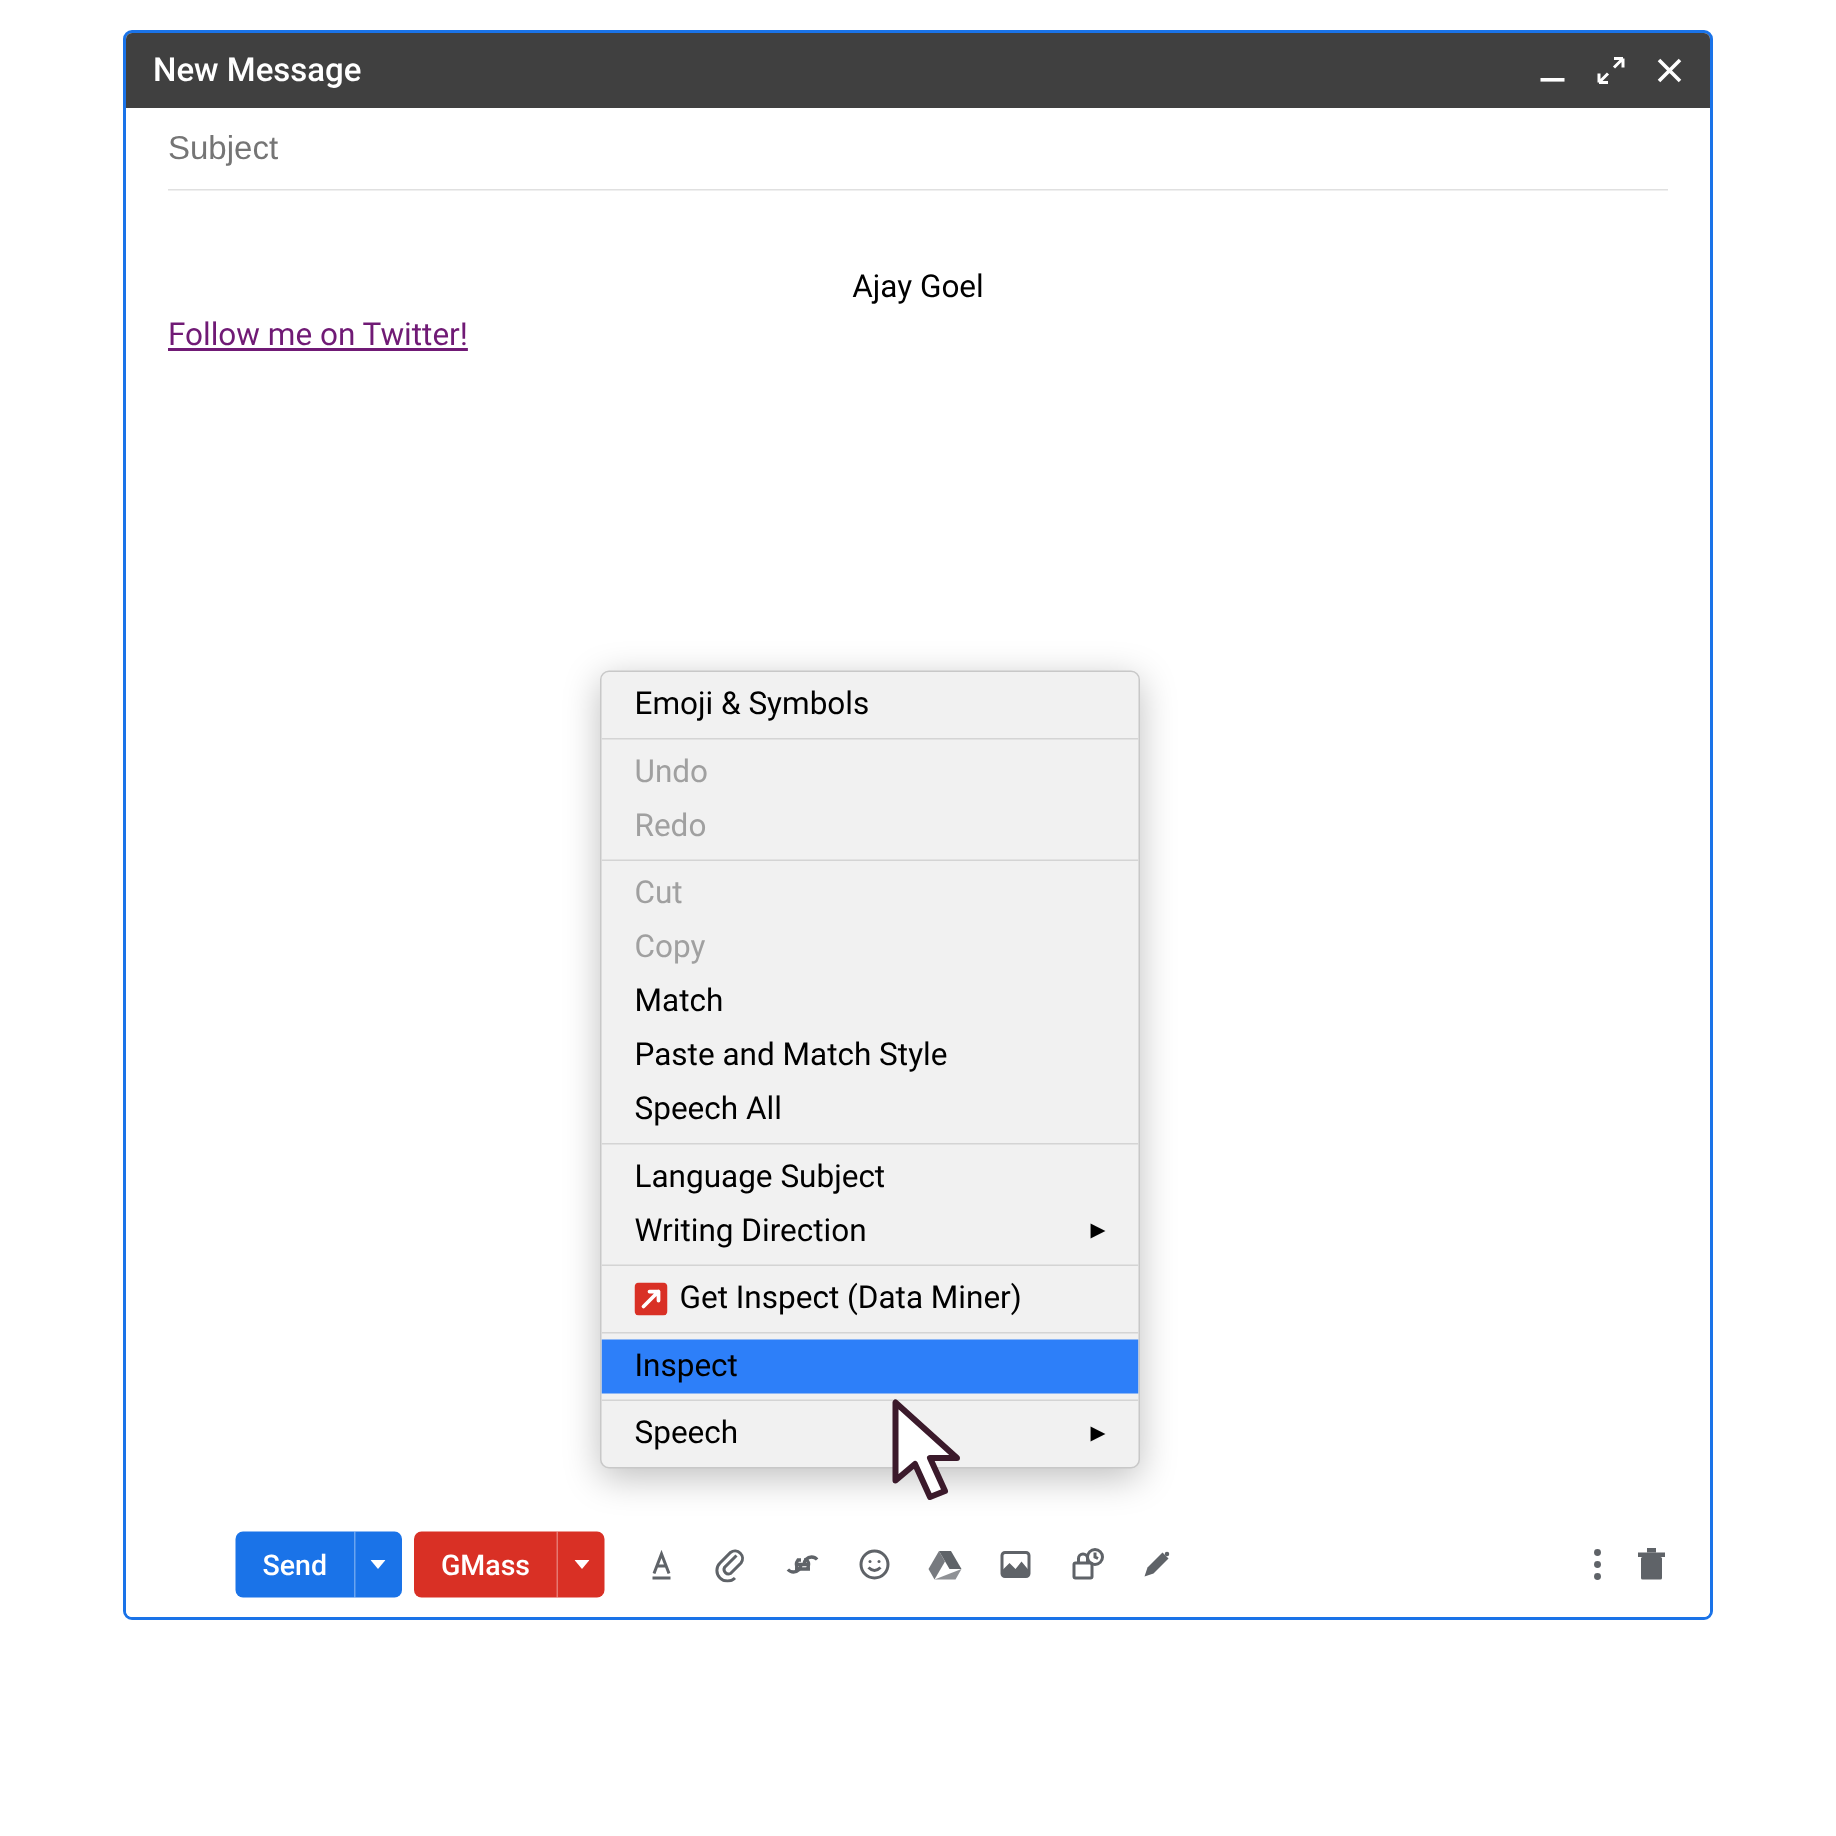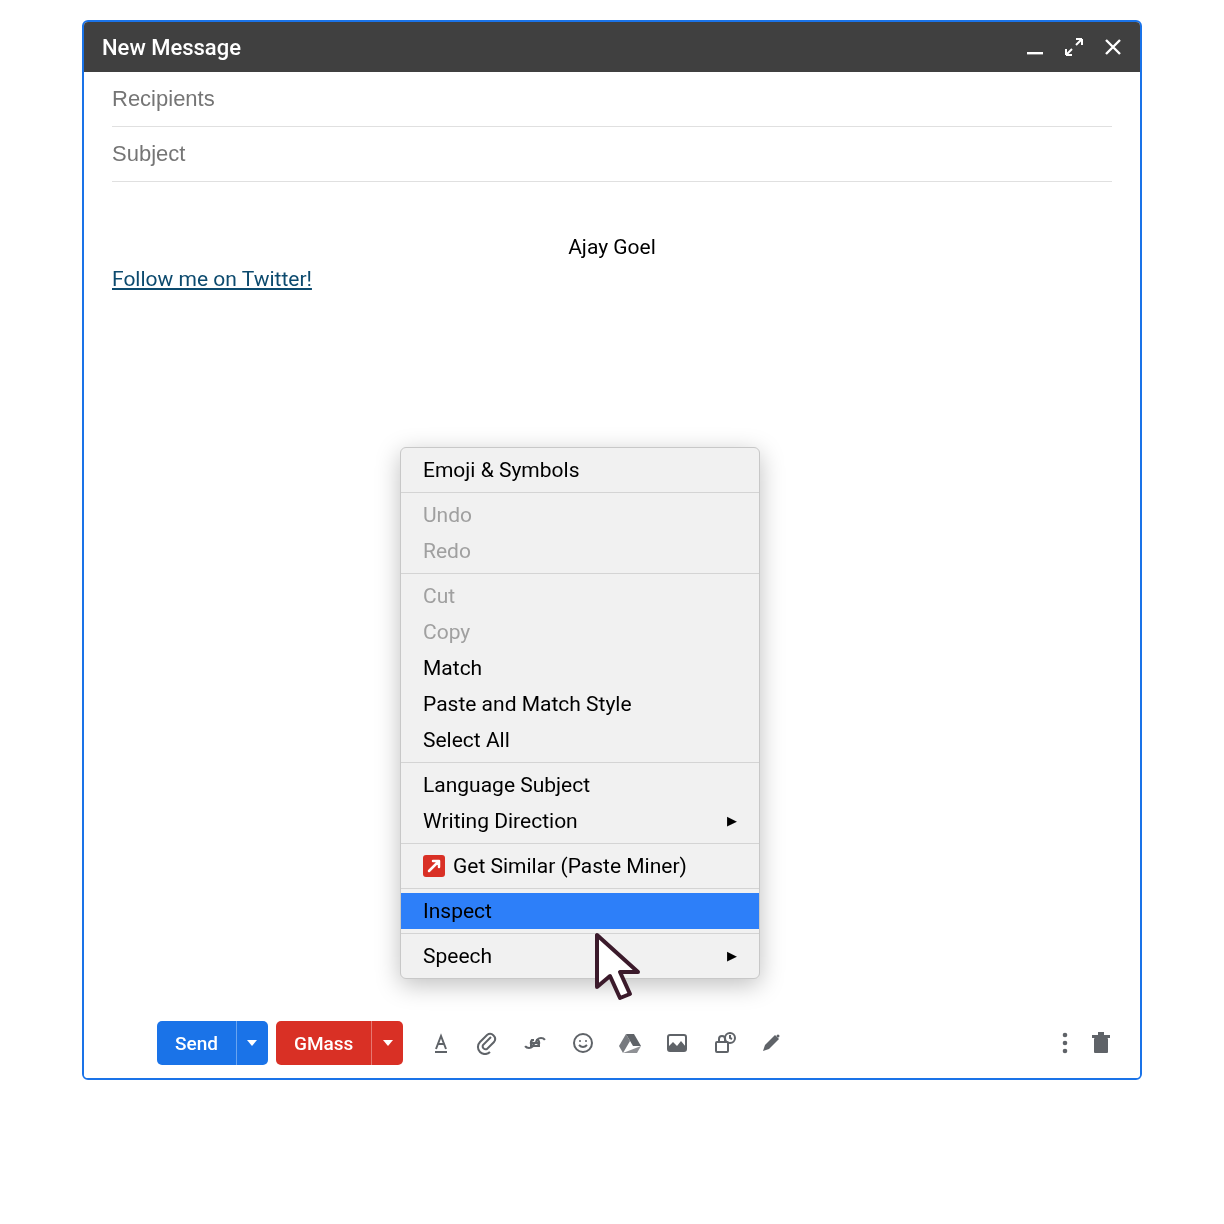--- a/index.html
+++ b/index.html
@@ -67,21 +67,21 @@
 .field-row input::placeholder {
   color: #757575;
 }
 .body-area {
   padding-top: 50px;
   font-size: 21px;
   line-height: 1.5;
 }
 .sig-name { color: #000; text-align: center; }
 .sig-link {
-  color: #0c4a6e;
+  color: #701a75;
   text-decoration: underline;
 }
 .contextmenu {
   position: absolute;
   left: 316px;
   top: 375px;
   width: 360px;
   background: #f1f1f1;
   border: 1px solid #c8c8c8;
   border-radius: 6px;
@@ -205,23 +205,20 @@
       <span>
         <svg width="18" height="18" viewBox="0 0 18 18" stroke="#fff" stroke-width="2.4">
           <path d="M2 2 L16 16 M16 2 L2 16"></path>
         </svg>
       </span>
     </div>
   </div>
 
   <div class="content">
     <div class="field-row">
-      <input type="text" placeholder="Recipients" style="">
-    </div>
-    <div class="field-row">
       <input type="text" placeholder="Subject" style="">
     </div>
     <div class="body-area">
       <div class="sig-name">Ajay Goel</div>
       <a href="#" class="sig-link">Follow me on Twitter!</a>
     </div>
 
     <div class="contextmenu">
       <div class="cm-group">
         <div class="cm-item">
@@ -258,21 +255,21 @@
               <span>Match</span>
             </span>
         </div>
         <div class="cm-item">
           <span class="row-content">
               <span>Paste and Match Style</span>
             </span>
         </div>
         <div class="cm-item">
           <span class="row-content">
-              <span>Select All</span>
+              <span>Speech All</span>
             </span>
         </div>
       </div>
       <div class="cm-group">
         <div class="cm-item">
           <span class="row-content">
               <span>Language Subject</span>
             </span>
         </div>
         <div class="cm-item">
@@ -284,21 +281,21 @@
       </div>
       <div class="cm-group">
         <div class="cm-item">
           <span class="row-content">
             <span class="row-icon">
               <svg width="22" height="22" viewBox="0 0 22 22">
                   <rect width="22" height="22" rx="3" fill="#d93025"></rect>
                   <path d="M6 16 L16 6 M16 6 h-6 M16 6 v6" stroke="#fff" stroke-width="2.5" fill="none" stroke-linecap="round"></path>
                 </svg>
             </span>
-            <span>Get Similar (Paste Miner)</span>
+            <span>Get Inspect (Data Miner)</span>
           </span>
         </div>
       </div>
       <div class="cm-group">
         <div class="cm-item highlight">
           <span class="row-content">
               <span>Inspect</span>
             </span>
         </div>
       </div>

